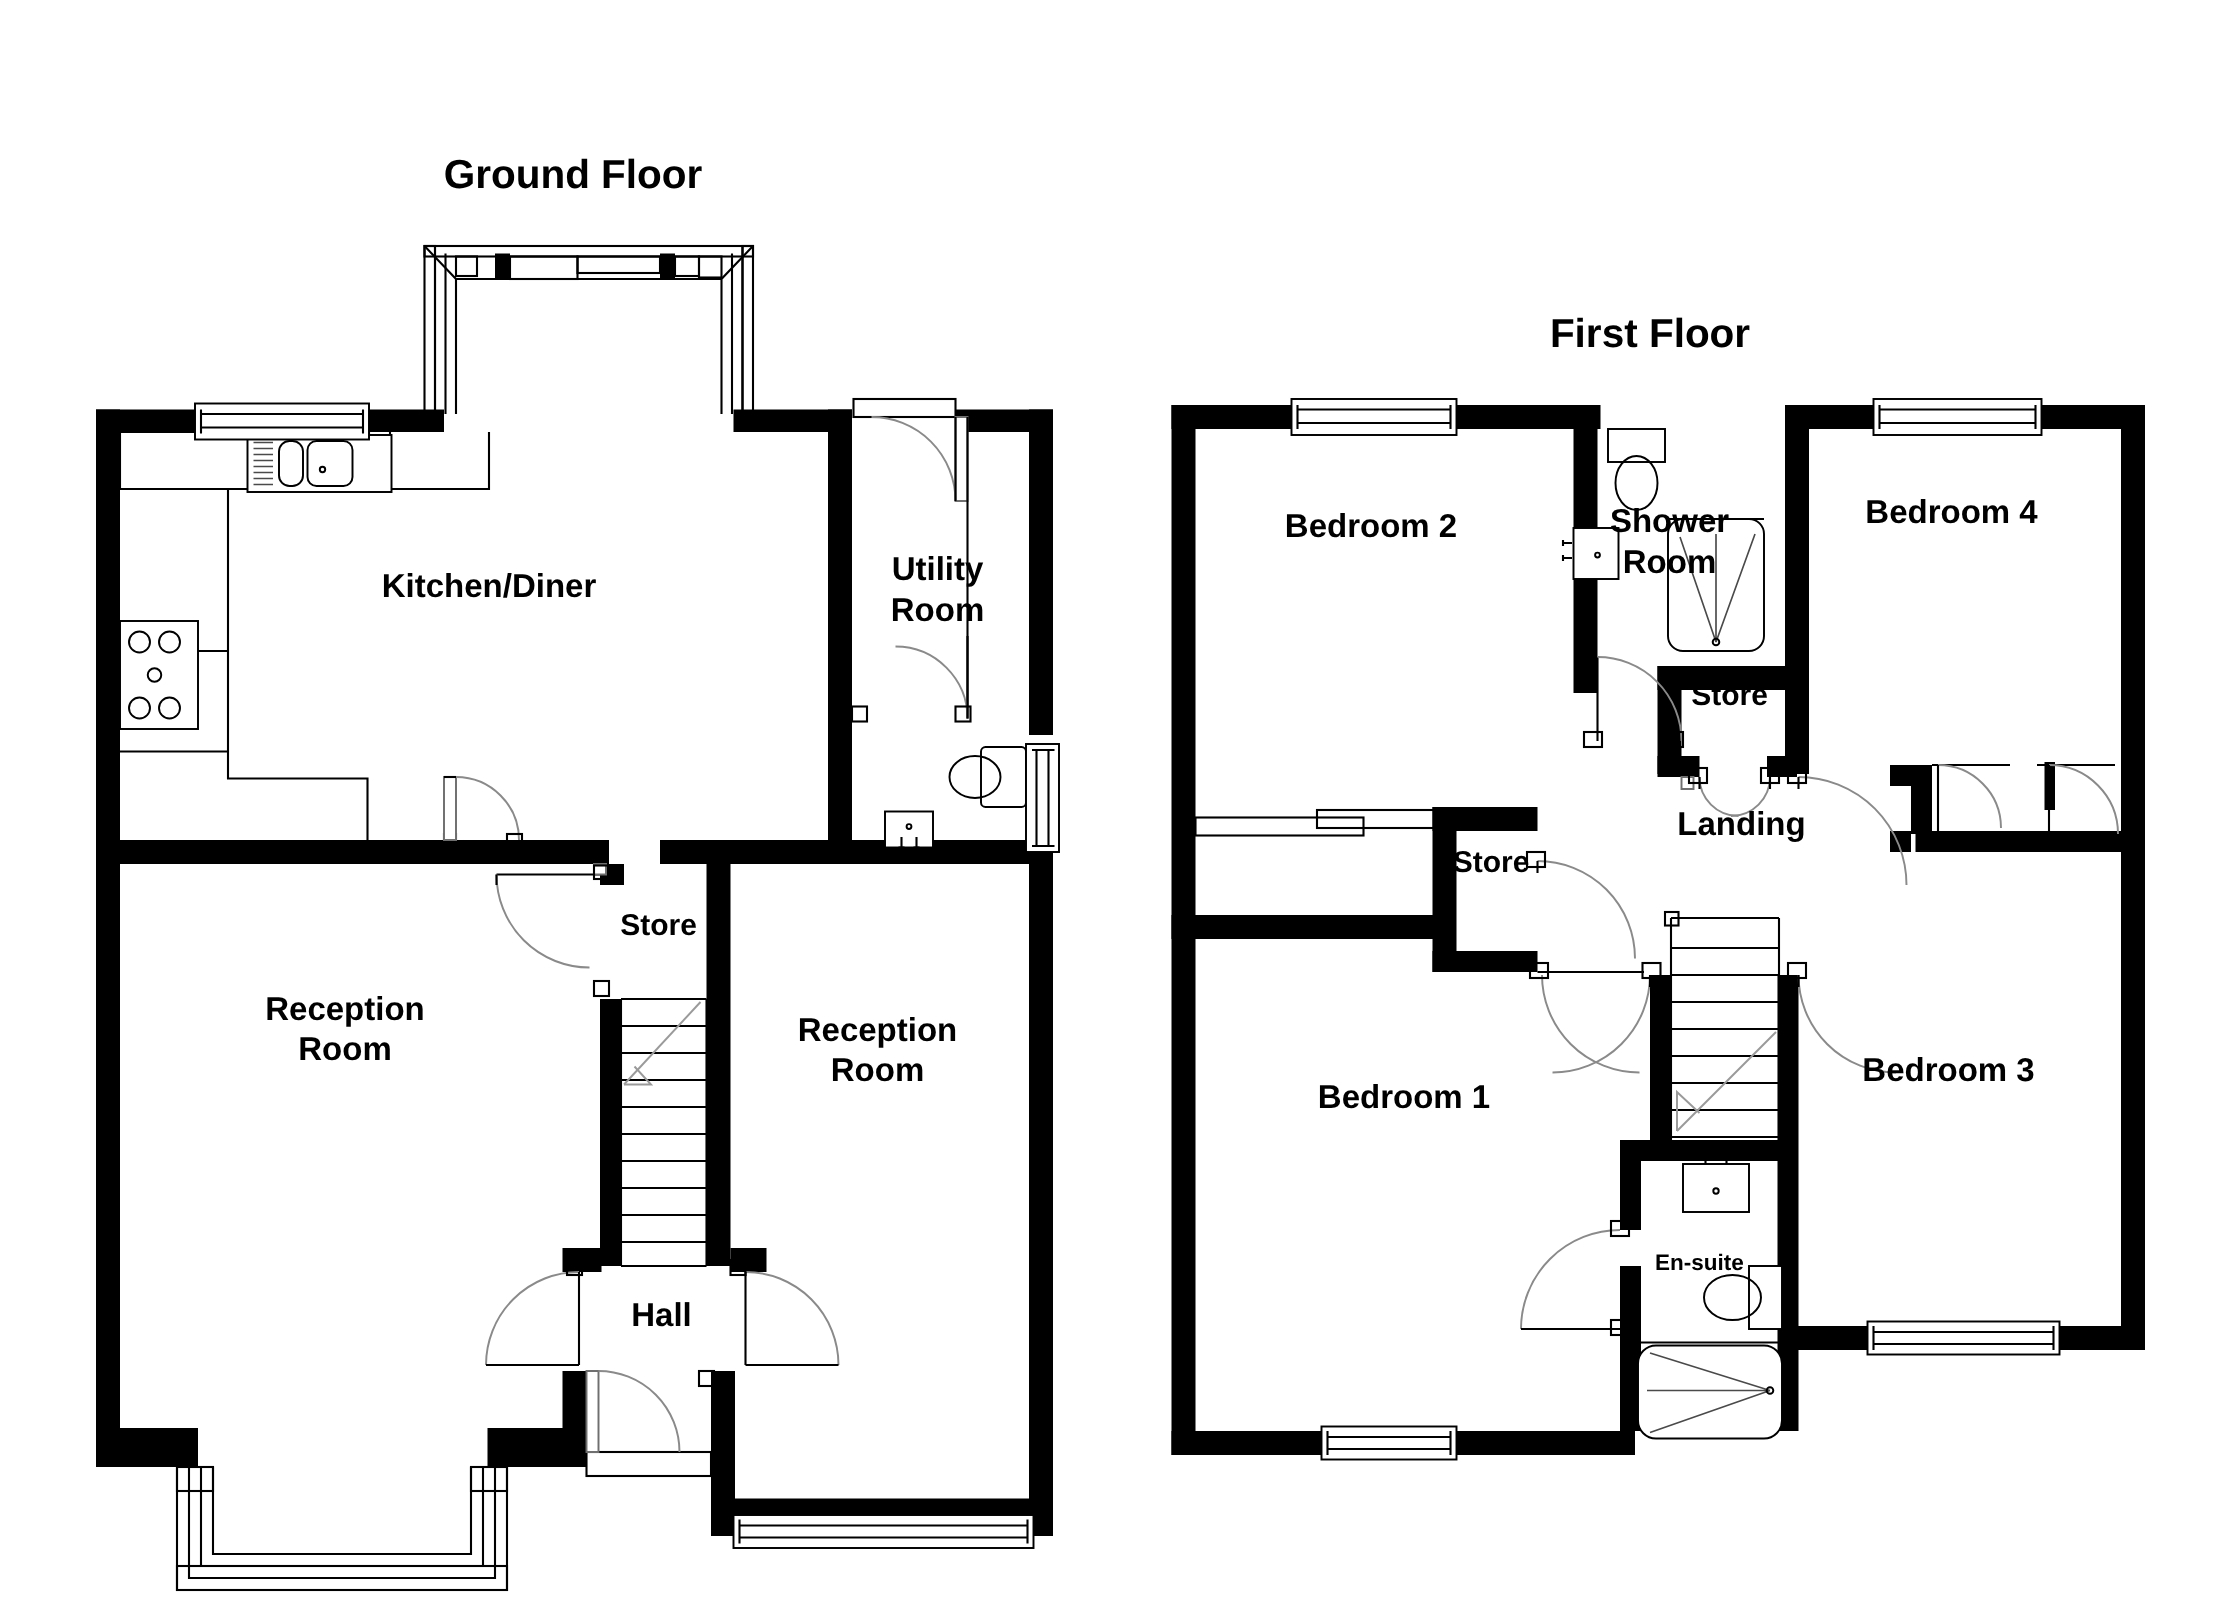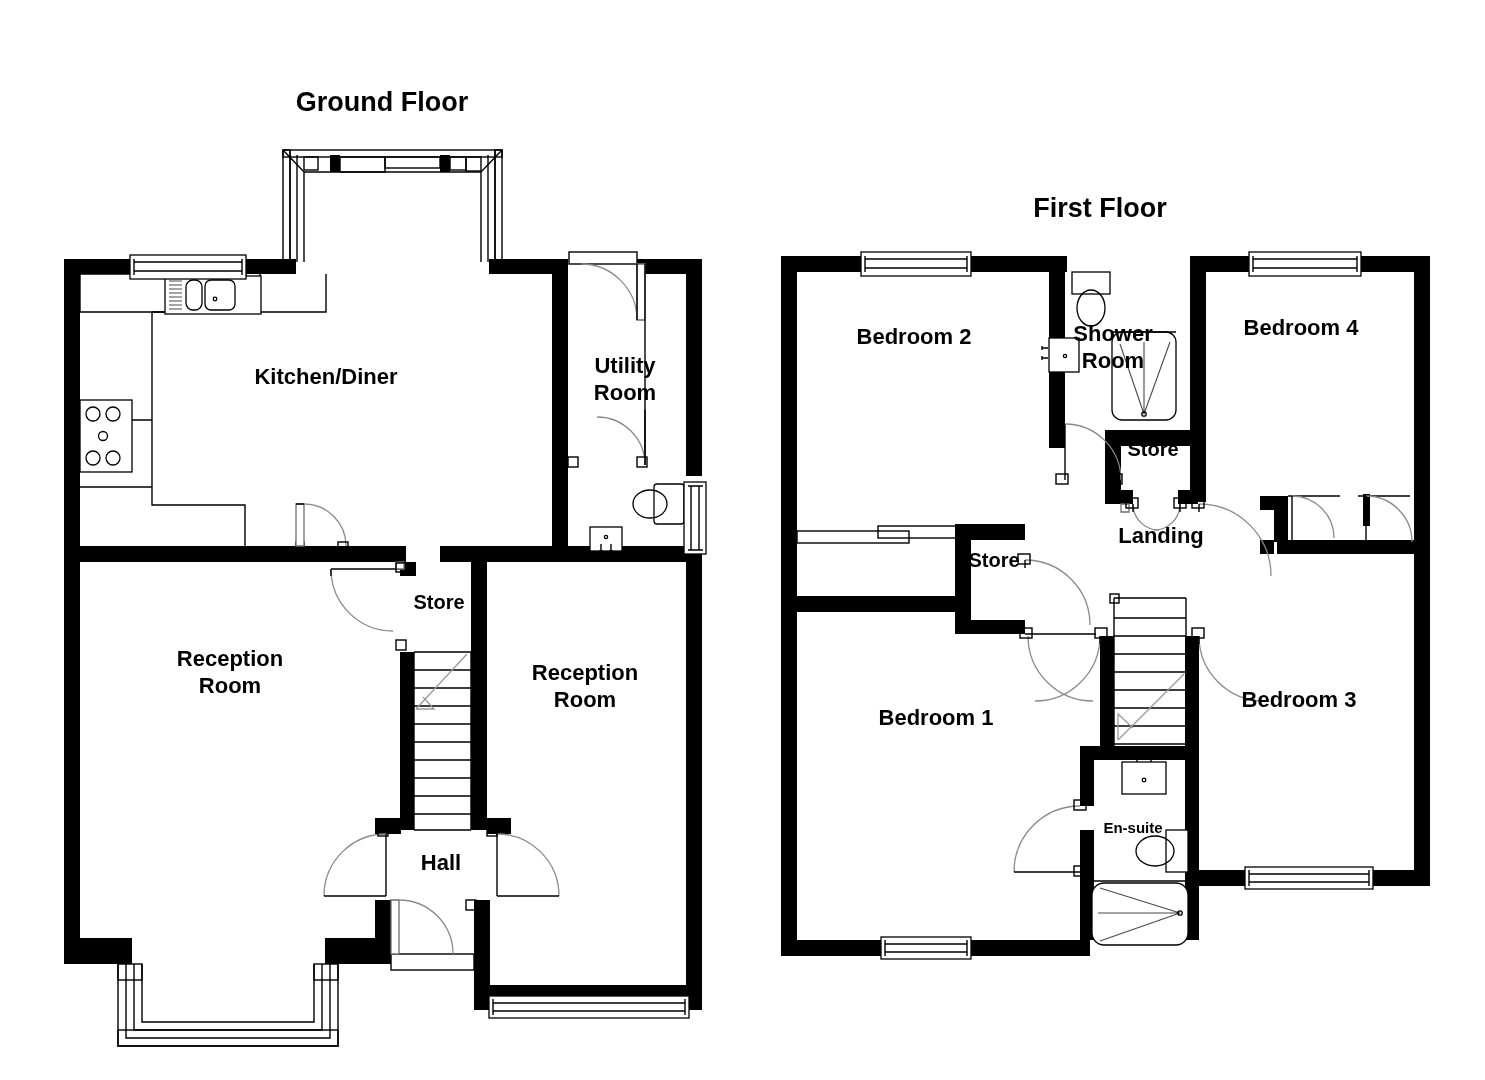--- a/index.html
+++ b/index.html
@@ -9,21 +9,21 @@
   }
   body {
     width: 1485px;
     height: 1080px;
     font-family: "Liberation Sans", sans-serif;
     overflow: hidden;
     position: relative;
   }
   #plan-root {
     position: absolute;
-    left: 0; top: 0;
+    left: 0; top: 14px;
     width: 1485px;
     height: 1016px;
   }
   svg.floorplan {
     display: block;
     width: 1485px;
     height: 1080px;
   }
   .floor-title {
     font-family: "Liberation Sans", sans-serif;

